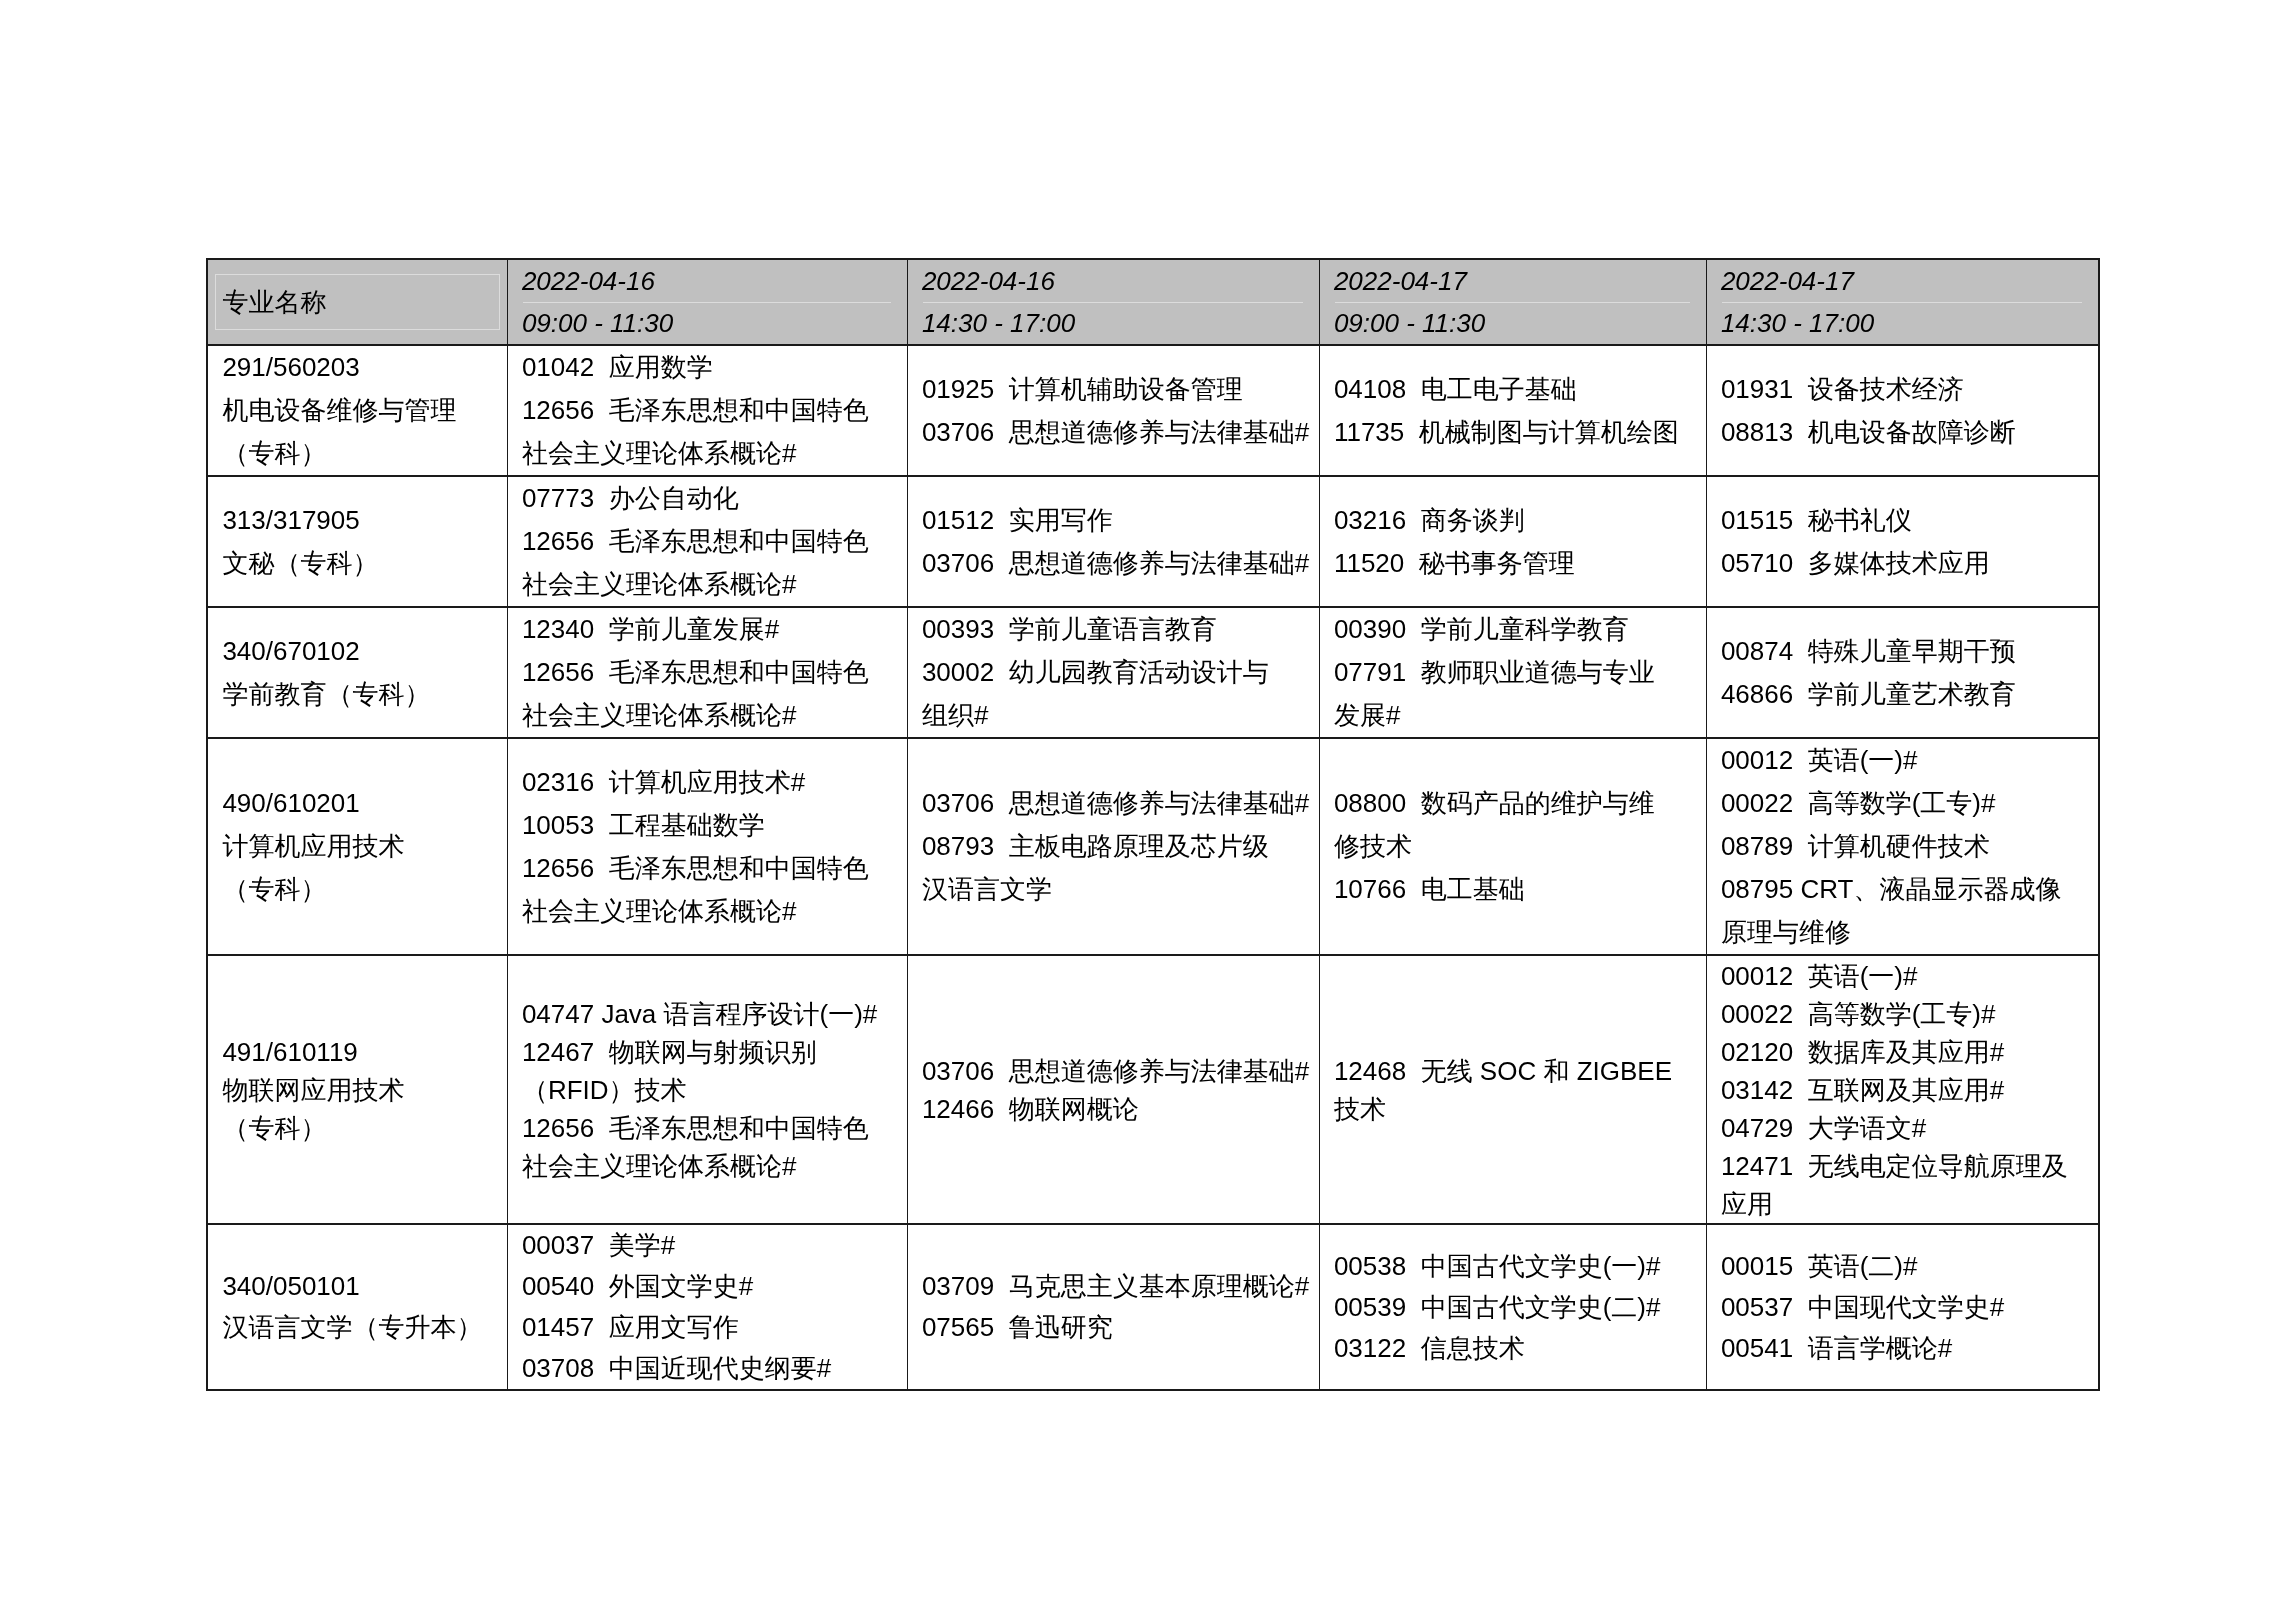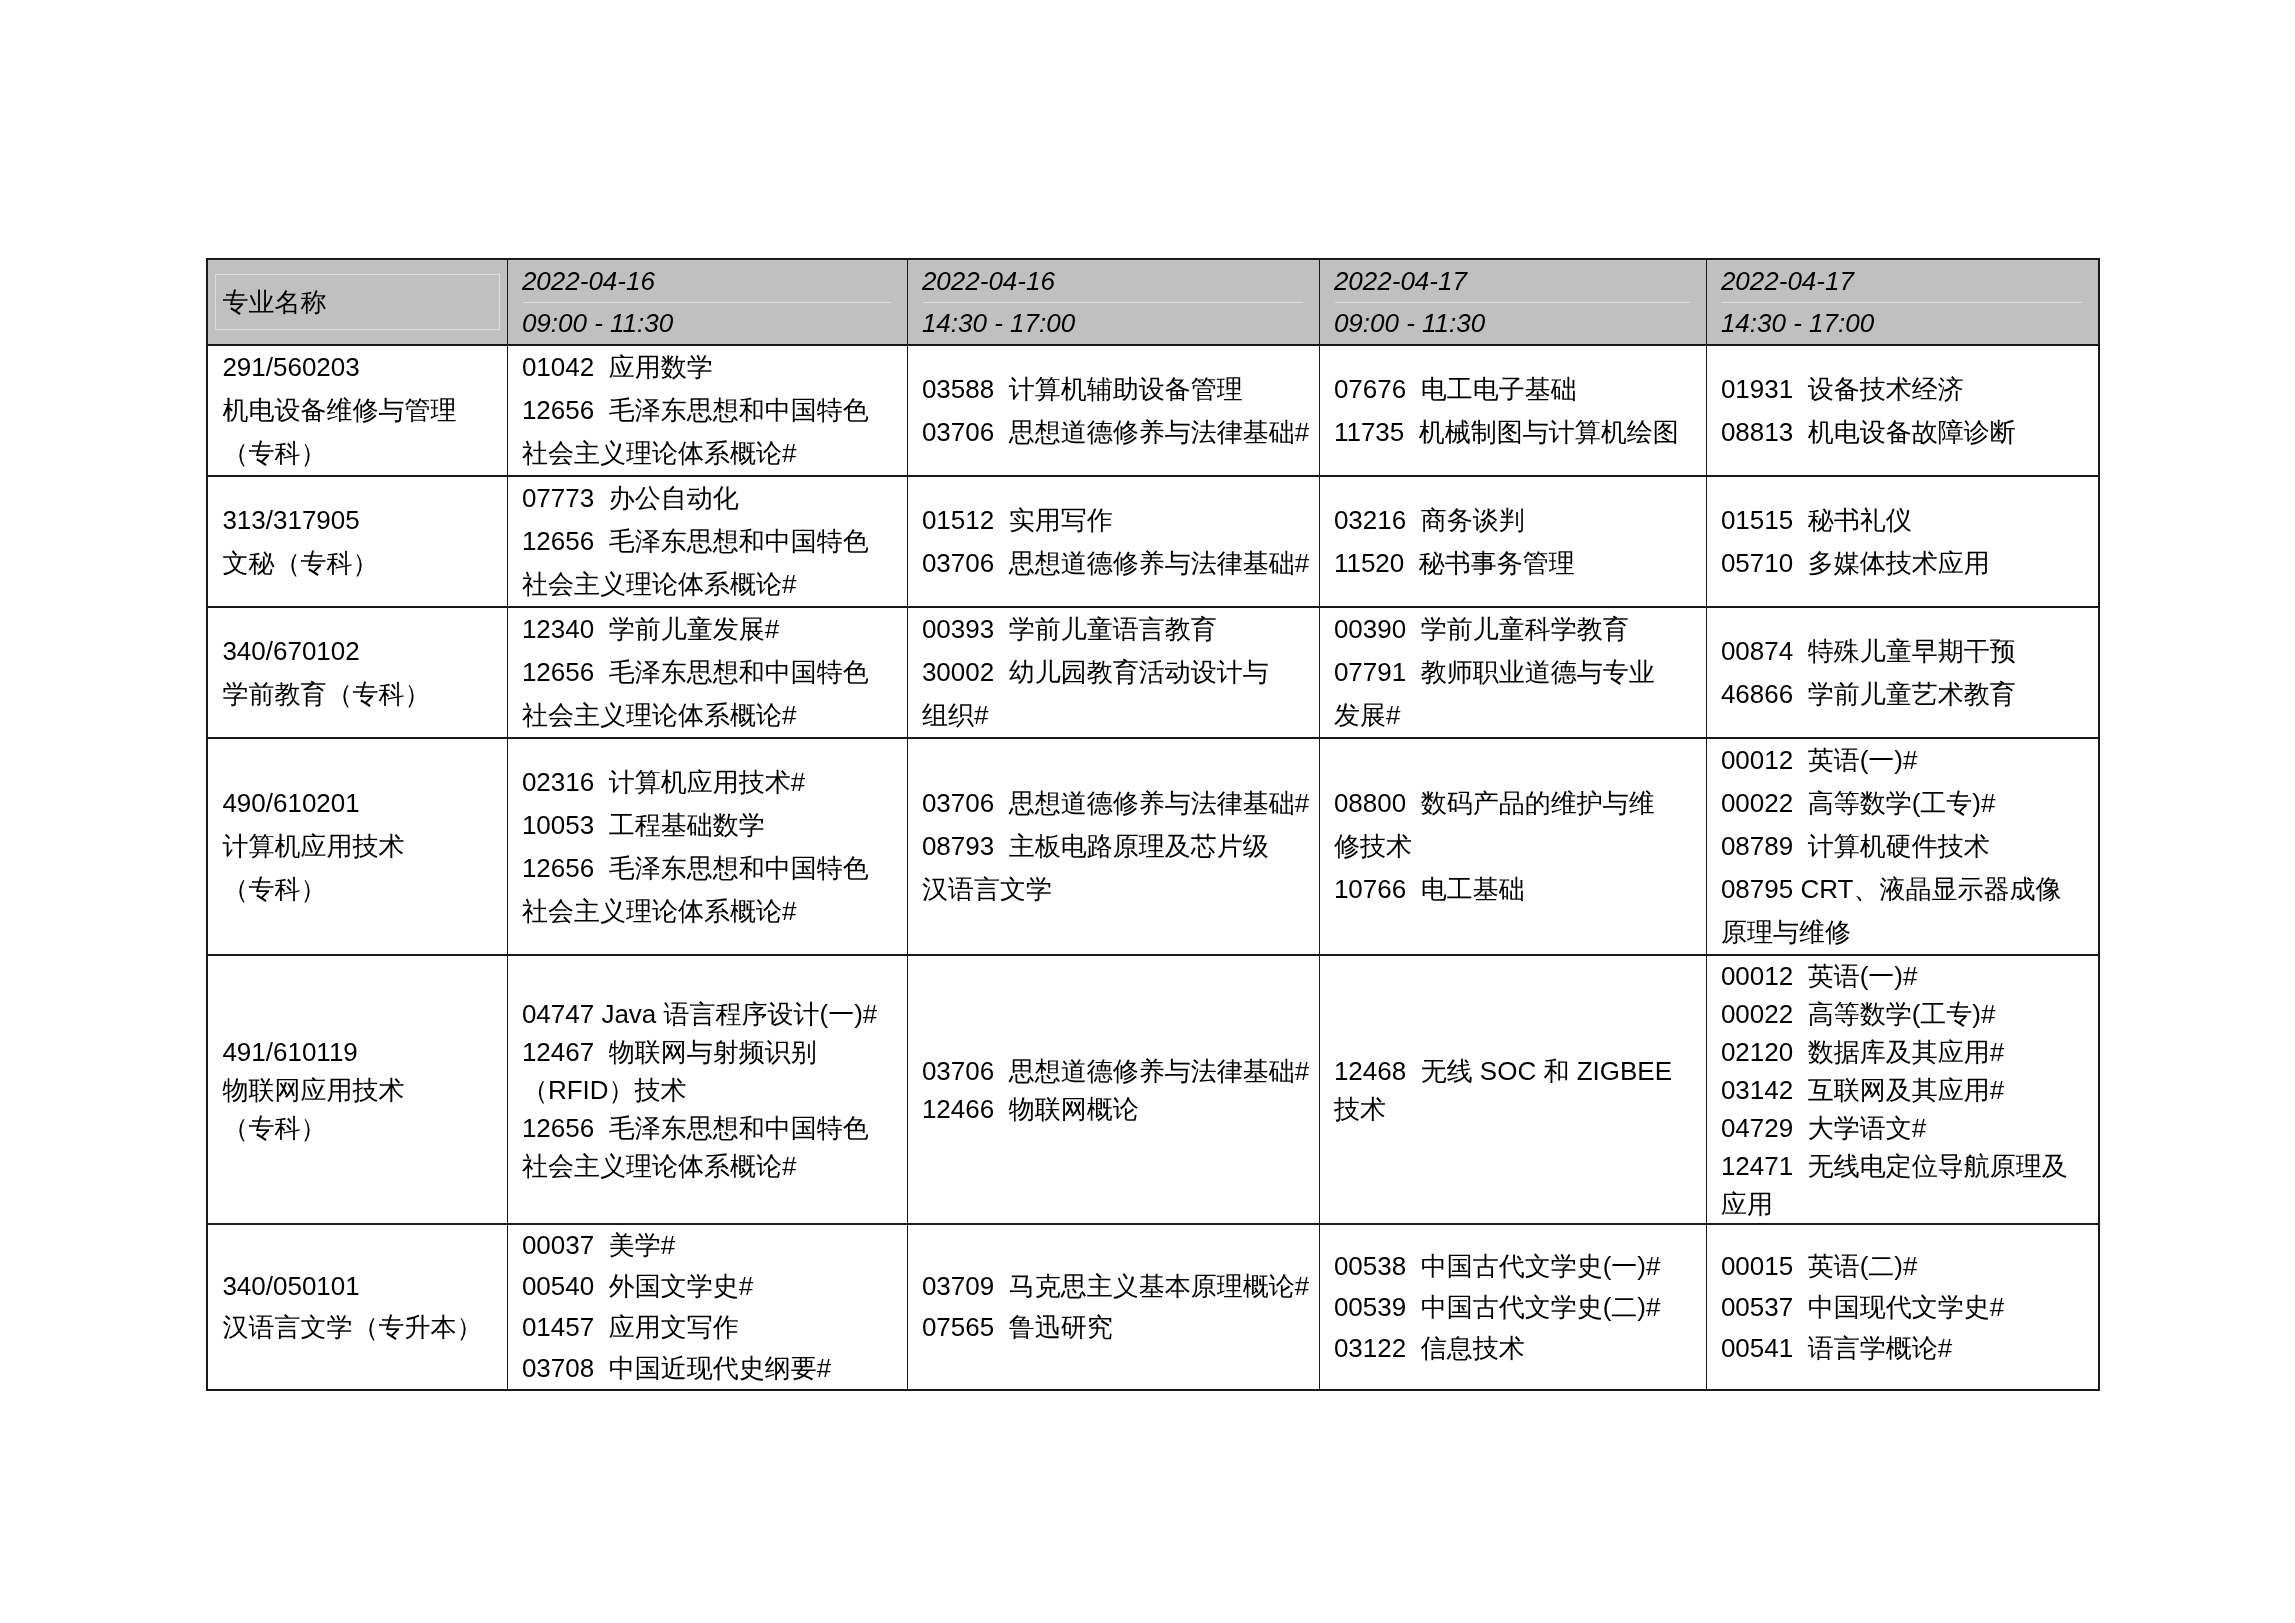--- a/index.html
+++ b/index.html
@@ -86,25 +86,25 @@
             <span class="course-line">291/560203</span>
             <span class="course-line">机电设备维修与管理</span>
             <span class="course-line">（专科）</span>
           </td>
           <td>
             <span class="course-line">01042  应用数学</span>
             <span class="course-line">12656  毛泽东思想和中国特色</span>
             <span class="course-line">社会主义理论体系概论#</span>
           </td>
           <td>
-            <span class="course-line">03588  计算机辅助设备管理</span>
-            <span class="course-line">03706  思想道德修养与法律基础#</span>
-          </td>
-          <td>
-            <span class="course-line">07676  电工电子基础</span>
+            <span class="course-line">01925  计算机辅助设备管理</span>
+            <span class="course-line">03706  思想道德修养与法律基础#</span>
+          </td>
+          <td>
+            <span class="course-line">04108  电工电子基础</span>
             <span class="course-line">11735  机械制图与计算机绘图</span>
           </td>
           <td>
             <span class="course-line">01931  设备技术经济</span>
             <span class="course-line">08813  机电设备故障诊断</span>
           </td>
         </tr>
         <tr class="r2">
           <td>
             <span class="course-line">313/317905</span>

